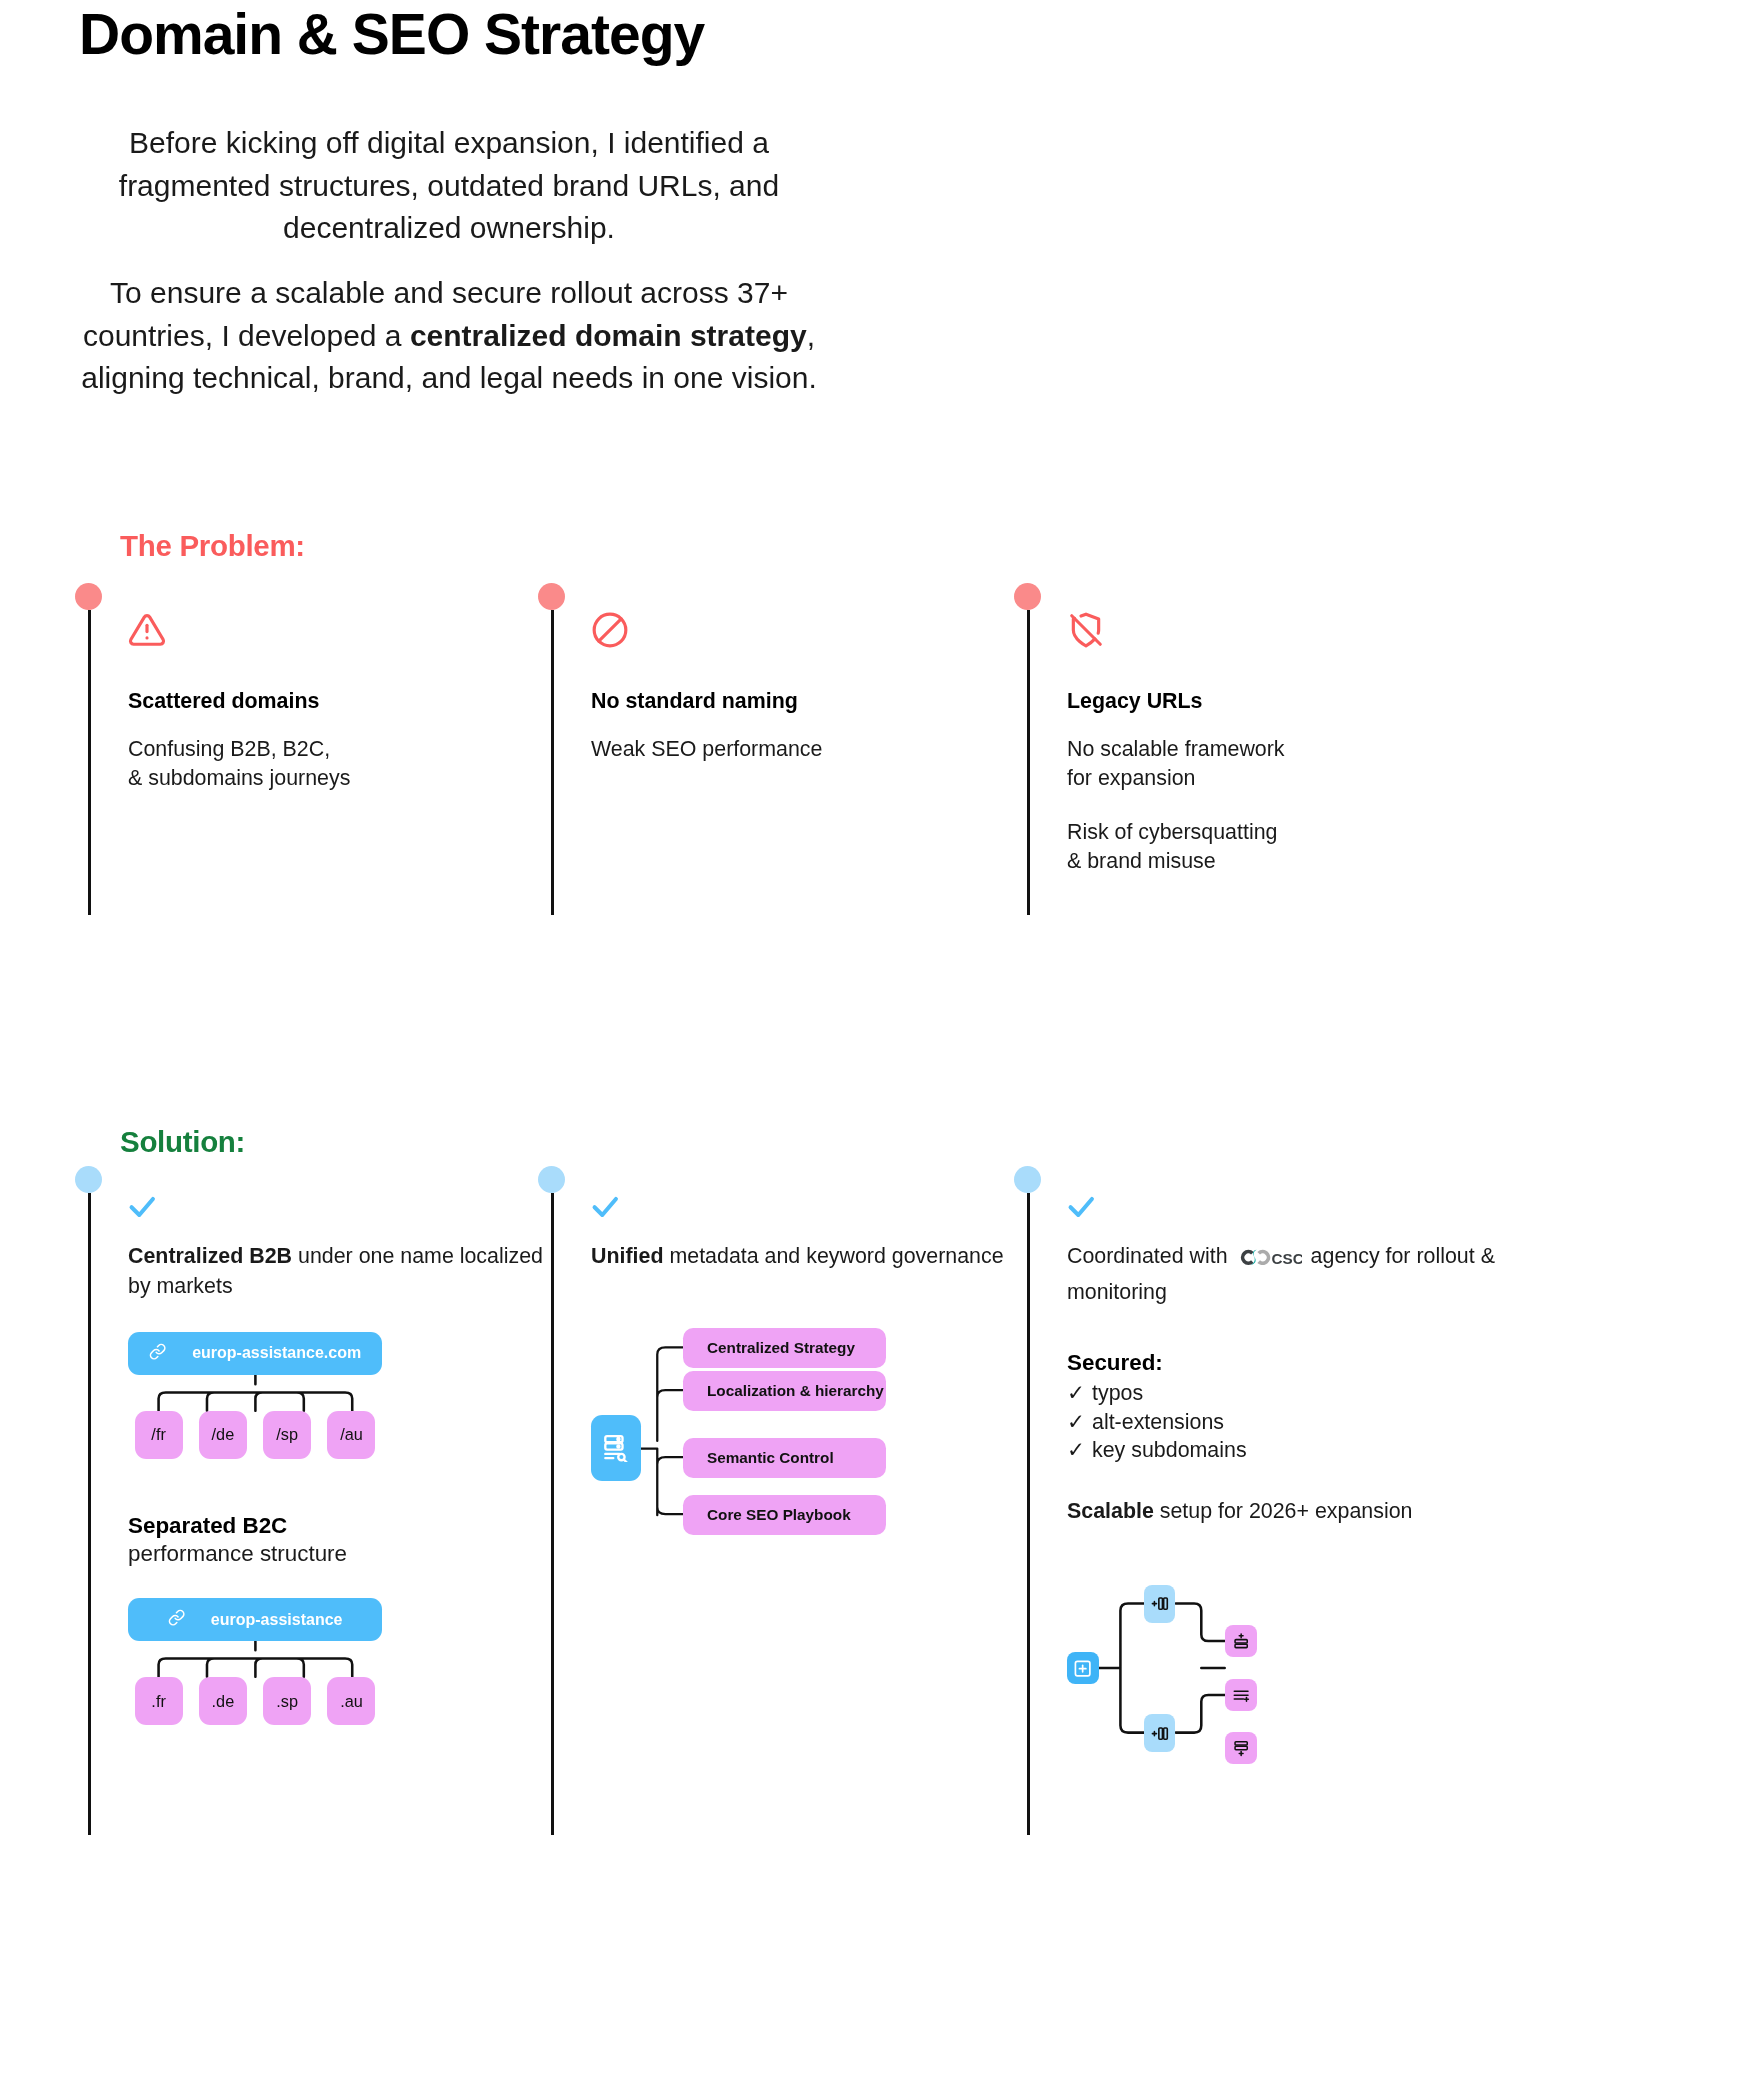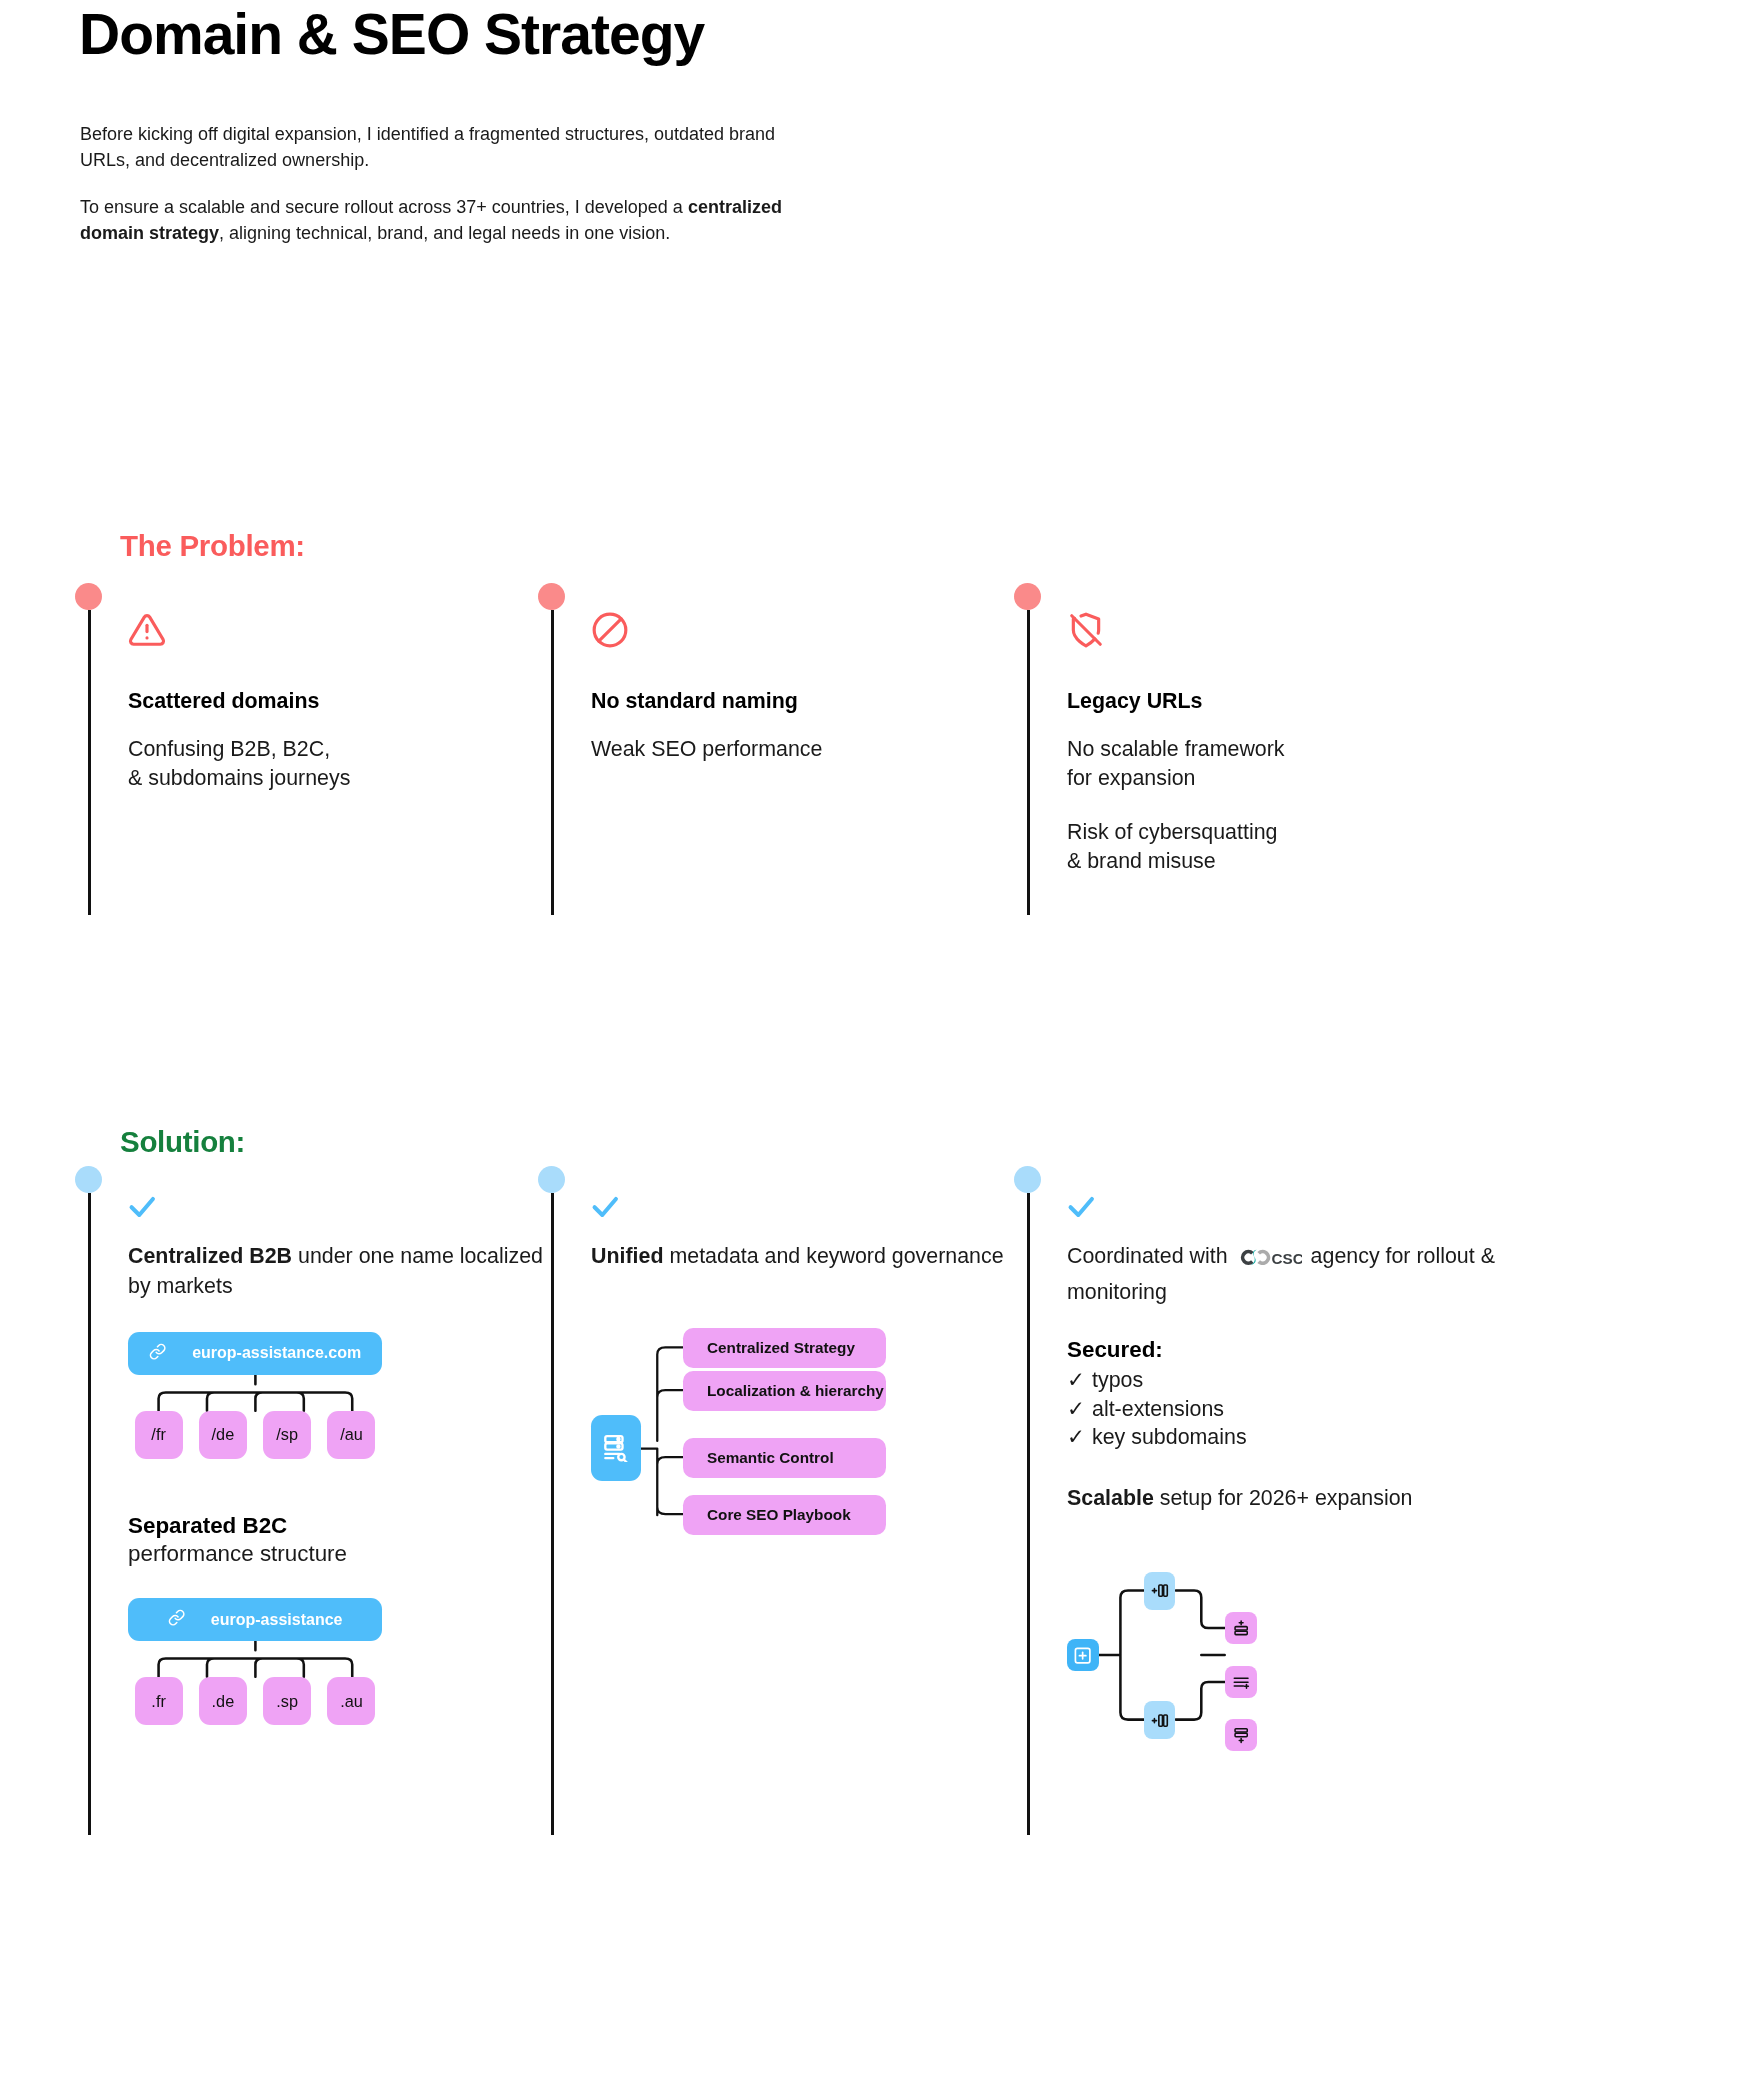--- a/index.html
+++ b/index.html
@@ -14,22 +14,23 @@
   .page { position: relative; width: 1758px; height: 1851px; }
 
   
   .title {
     position: absolute; left: 79px; top: 5.1px;
     font-size: 57px; font-weight: 700; letter-spacing: -1px;
     color: #000; line-height: 1.05; white-space: nowrap;
   }
   .intro {
     position: absolute; left: 80px; top: 122px;
-    font-size: 18px; line-height: 1.42; color: #1a1a1a;
+    font-size: 30px; line-height: 1.42; color: #1a1a1a;
     max-width: 738px;
+    text-align: center;
   }
   .intro p + p { margin-top: 22.4px; }
   .intro b { font-weight: 700; }
 
   
   .section-head {
     position: absolute;
     font-size: 29.5px; font-weight: 700; letter-spacing: -0.3px;
   }
   .section-head.problem { left: 120px; top: 529px; color: #FA5C5C; }
@@ -105,21 +106,21 @@
   }
   .mm-root {
     position: absolute; left: 0; top: 87px;
     width: 50px; height: 66px;
     background: #4FBDFA; border-radius: 11.2px;
     display: flex; align-items: center; justify-content: center;
   }
   .mm-lines { position: absolute; left: 0; top: 0; }
 
   
-  .secured-title { font-size: 22.4px; font-weight: 700; margin-top: 30px; color: #000; }
+  .secured-title { font-size: 22.4px; font-weight: 700; margin-top: 43px; color: #000; }
   .secured-list { list-style: none; margin-top: 3.1px; }
   .secured-list li {
     font-size: 21.4px; line-height: 1.32; color: #1a1a1a;
     display: flex; align-items: baseline; gap: 7.1px;
   }
   .scalable { font-size: 21.4px; line-height: 1.32; margin-top: 33px; color: #1a1a1a; }
   .scalable b { font-weight: 700; }
 
   .csc-logo { display: inline-block; vertical-align: -6.1px; margin: 0 3.1px; }
 

